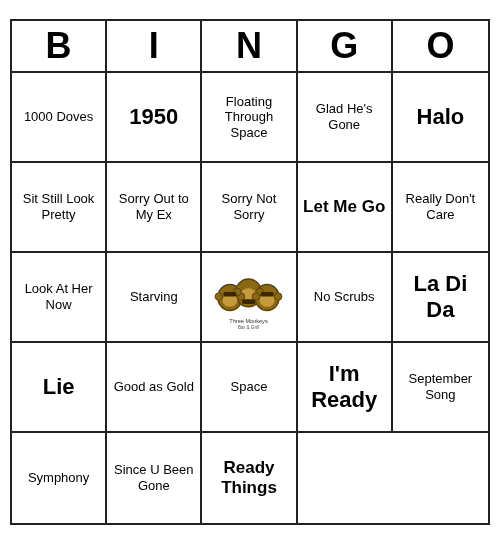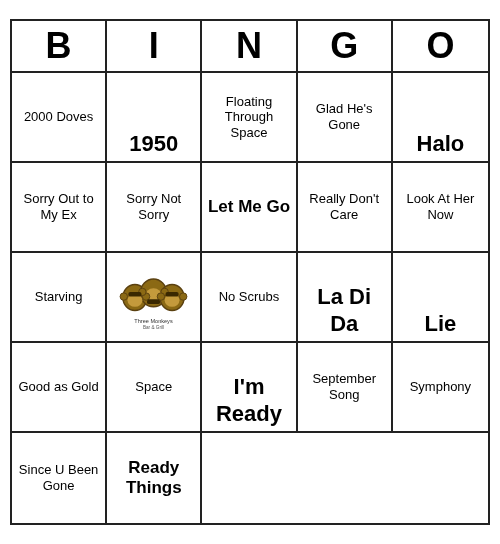--- a/index.html
+++ b/index.html
@@ -52,53 +52,55 @@
     }
     .bingo-cell:nth-child(5n) {
       border-right: none;
     }
     .bingo-cell:nth-child(n+21) {
       border-bottom: none;
     }
     .bingo-cell.large-text {
       font-size: 22px;
       font-weight: bold;
-      align-items: flex-end;
     }
     .bingo-cell.medium-text {
       font-size: 17px;
       font-weight: bold;
     }
   </style>
 </head>
 <body>
 
 <div class="bingo-card">
   <div class="bingo-header">
   <div class="bingo-header-cell">B</div>
       <div class="bingo-header-cell">I</div>
       <div class="bingo-header-cell">N</div>
       <div class="bingo-header-cell">G</div>
       <div class="bingo-header-cell">O</div>
     </div>
   <div class="bingo-grid">
   <div class="bingo-cell">
-        <span>2000 Doves</span>
+        <span>1000 Doves</span>
       </div>
       <div class="bingo-cell large-text">
         <span>1950</span>
       </div>
       <div class="bingo-cell">
         <span>Floating Through Space</span>
       </div>
       <div class="bingo-cell">
         <span>Glad He's Gone</span>
       </div>
       <div class="bingo-cell large-text">
         <span>Halo</span>
+      </div>
+      <div class="bingo-cell">
+        <span>Sit Still Look Pretty</span>
       </div>
       <div class="bingo-cell">
         <span>Sorry Out to My Ex</span>
       </div>
       <div class="bingo-cell">
         <span>Sorry Not Sorry</span>
       </div>
       <div class="bingo-cell medium-text">
         <span>Let Me Go</span>
       </div>

